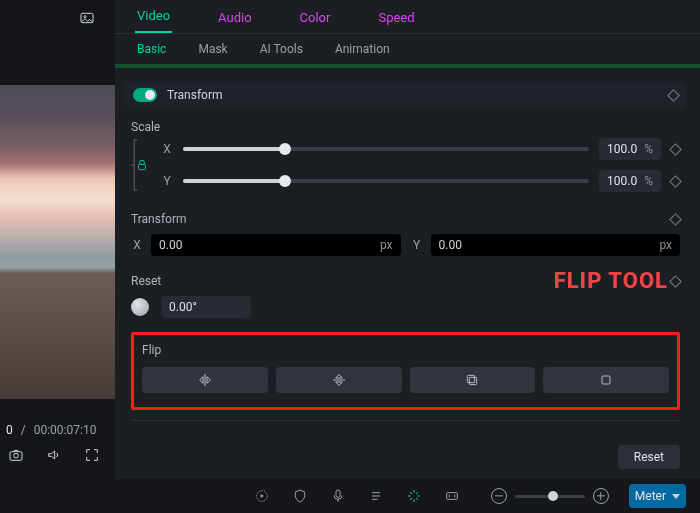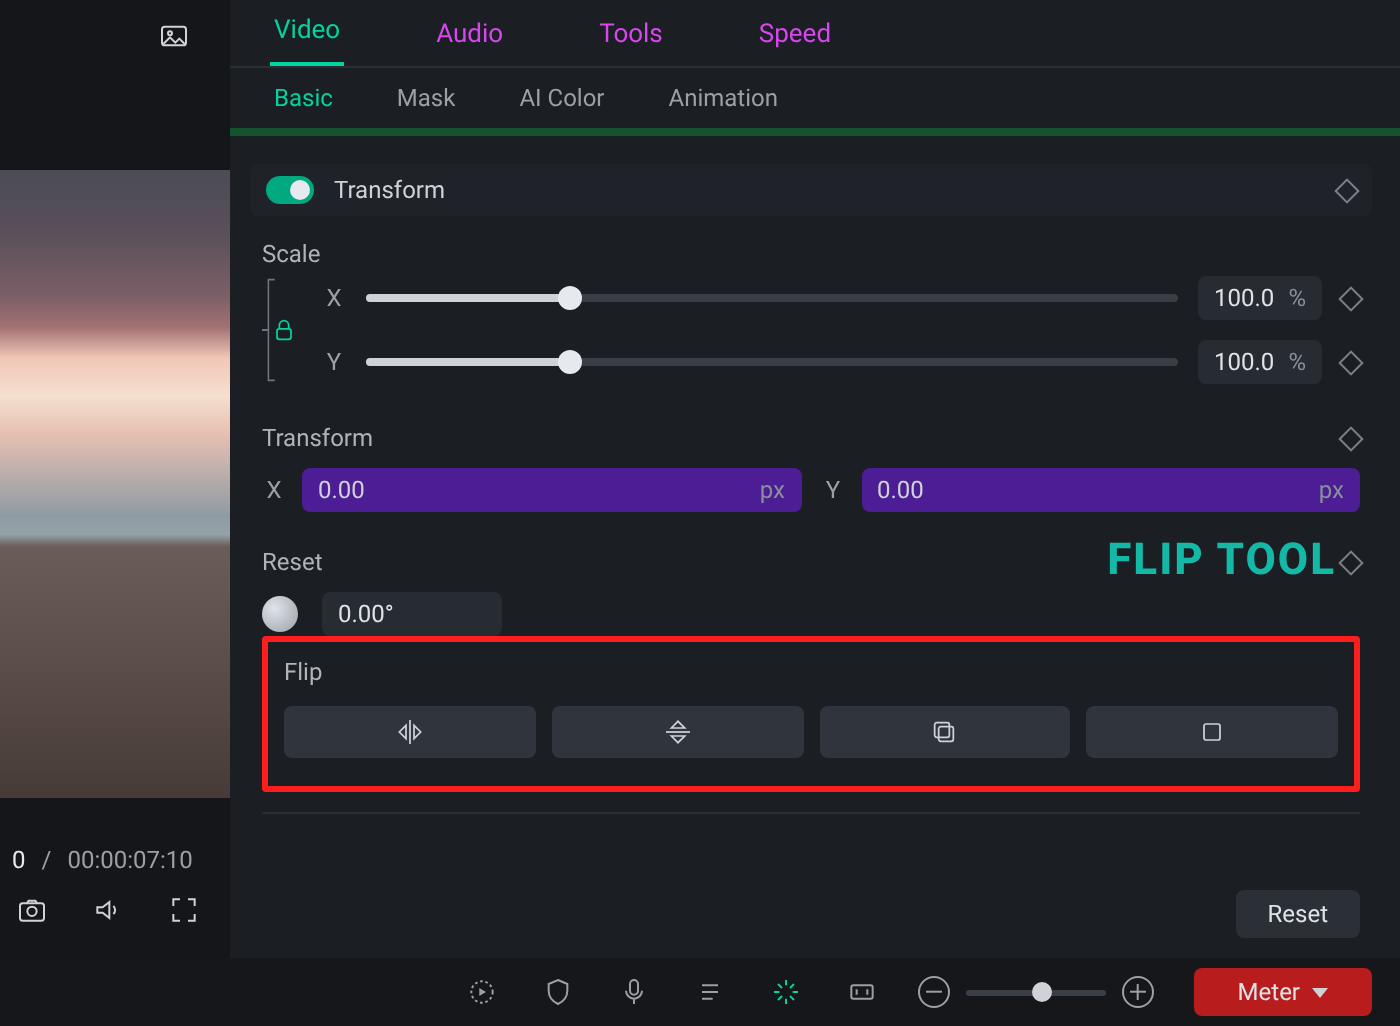--- a/index.html
+++ b/index.html
@@ -54,44 +54,44 @@
   .slider .fill { position: absolute; left: 0; top: 0; bottom: 0; background: #cfd3d8; border-radius: 2px; }
   .slider .handle { position: absolute; top: 50%; width: 12px; height: 12px; background: #e6e9ee; border-radius: 50%; transform: translate(-50%, -50%); }
   .numbox { display: flex; align-items: center; background: #272b32; border-radius: 4px; height: 22px; padding: 0 8px; min-width: 62px; justify-content: space-between; cursor: text; text-align: right; }
   .numbox .val { color: #dfe3e8; }
   .numbox .unit { color: #8a9097; margin-left: 6px; }
   .slider-group { display: flex; align-items: center; gap: 10px; }
   .lock { width: 14px; height: 14px; color: #00d4a0; cursor: pointer; }
   .lock svg { width: 14px; height: 14px; stroke: currentColor; fill: none; stroke-width: 1.5; }
   .pos-row { display: flex; align-items: center; gap: 10px; }
   .pos-row .inputwrap { flex: 1; display: flex; align-items: center; gap: 8px; }
-  .pos-input { flex: 1; background: #4c1d95; border-radius: 4px; height: 22px; display: flex; align-items: center; justify-content: space-between; padding: 0 8px; cursor: text; }
+  .pos-input { flex: 1; background: #000000; border-radius: 4px; height: 22px; display: flex; align-items: center; justify-content: space-between; padding: 0 8px; cursor: text; }
   .rotate-row { display: flex; align-items: center; gap: 12px; }
   .rot-dial { width: 18px; height: 18px; border-radius: 50%; background: radial-gradient(circle at 35% 35%, #e0e4ea, #9aa0a8); cursor: pointer; }
-  .annot { position: absolute; right: 32px; top: 200px; color: #14b8a6; font-weight: 800; font-size: 22px; letter-spacing: 1px; pointer-events: none; text-align: right; }
-  .flip-area { border: 3px solid #ff1e1e; border-radius: 2px; padding: 8px 8px 14px 8px; position: relative; }
+  .annot { position: absolute; right: 32px; top: 200px; color: #ef4444; font-weight: 800; font-size: 22px; letter-spacing: 1px; pointer-events: none; text-align: right; }
+  .flip-area { border: 3px solid #ff1e1e; border-radius: 2px; padding: 8px 8px 14px 8px; margin-top: 14px; position: relative; }
   .flip-btns { display: flex; gap: 8px; margin-top: 10px; }
   .flip-btn { flex: 1; height: 26px; background: #30353d; border-radius: 4px; display: flex; align-items: center; justify-content: center; cursor: pointer; }
   .flip-btn svg { width: 16px; height: 16px; stroke: #cfd3d8; fill: none; stroke-width: 1.3; }
   .divider { height: 1px; background: #2a2e35; margin: 10px 0; }
   .reset-row { display: flex; justify-content: flex-end; padding: 10px 20px 10px 0; }
   .reset-btn { background: #2b3037; color: #dfe3e8; border-radius: 4px; padding: 5px 16px; cursor: pointer; font-size: 12px; }
   .footer { height: 34px; background: #15171b; display: flex; align-items: center; padding: 0 14px; gap: 20px; justify-content: flex-end; }
   .foot-icons { display: flex; align-items: center; gap: 22px; }
   .foot-icon { width: 16px; height: 16px; color: #9aa0a6; cursor: pointer; }
   .foot-icon.accent { color: #00d4a0; }
   .foot-icon svg { width: 16px; height: 16px; stroke: currentColor; fill: none; stroke-width: 1.5; }
   .zoom { display: flex; align-items: center; gap: 8px; }
   .zoom-track { width: 70px; height: 3px; background: #3a3f47; border-radius: 2px; position: relative; cursor: pointer; }
   .zoom-handle { position: absolute; top: 50%; transform: translate(-50%,-50%); width: 10px; height: 10px; border-radius: 50%; background: #cfd3d8; }
   .circlebtn { width: 16px; height: 16px; border: 1.3px solid #9aa0a6; border-radius: 50%; position: relative; cursor: pointer; }
   .circlebtn.minus::after { content: ""; position: absolute; left: 3px; right: 3px; top: 50%; height: 1.3px; background: #9aa0a6; transform: translateY(-50%); }
   .circlebtn.plus::before { content: ""; position: absolute; left: 3px; right: 3px; top: 50%; height: 1.3px; background: #9aa0a6; transform: translateY(-50%); }
   .circlebtn.plus::after { content: ""; position: absolute; top: 3px; bottom: 3px; left: 50%; width: 1.3px; background: #9aa0a6; transform: translateX(-50%); }
-  .meter-btn { background: #b91c1c; color: #dfe3e8; border-radius: 4px; padding: 5px 22px; display: flex; align-items: center; gap: 6px; cursor: pointer; font-size: 12px; }
+  .meter-btn { background: #0369a1; color: #dfe3e8; border-radius: 4px; padding: 5px 6px; display: flex; align-items: center; gap: 6px; cursor: pointer; font-size: 12px; }
   .caret { width: 0; height: 0; border-left: 4px solid transparent; border-right: 4px solid transparent; border-top: 5px solid #cfd3d8; }
   .bracket { width: 8px; stroke: #6e747c; align-self: stretch;}
 </style>
 </head>
 <body>
 
 <div class="app">
   <div class="main">
 
     <div class="left-col">
@@ -131,27 +131,27 @@
               </svg>
           </span>
         </div>
       </div>
     </div>
 
     <div class="panel">
       <div class="tabs">
         <div class="tab active">Video</div>
         <div class="tab">Audio</div>
-        <div class="tab">Tools</div>
+        <div class="tab">Color</div>
         <div class="tab">Speed</div>
       </div>
       <div class="subtabs">
         <div class="subtab active">Basic</div>
         <div class="subtab">Mask</div>
-        <div class="subtab">AI Color</div>
+        <div class="subtab">AI Tools</div>
         <div class="subtab">Animation</div>
       </div>
 
       <div class="panel-body">
 
         <div class="section-row hdr">
           <div class="toggle">
             <div class="switch on">
                 <div class="knob"></div>
               </div>

